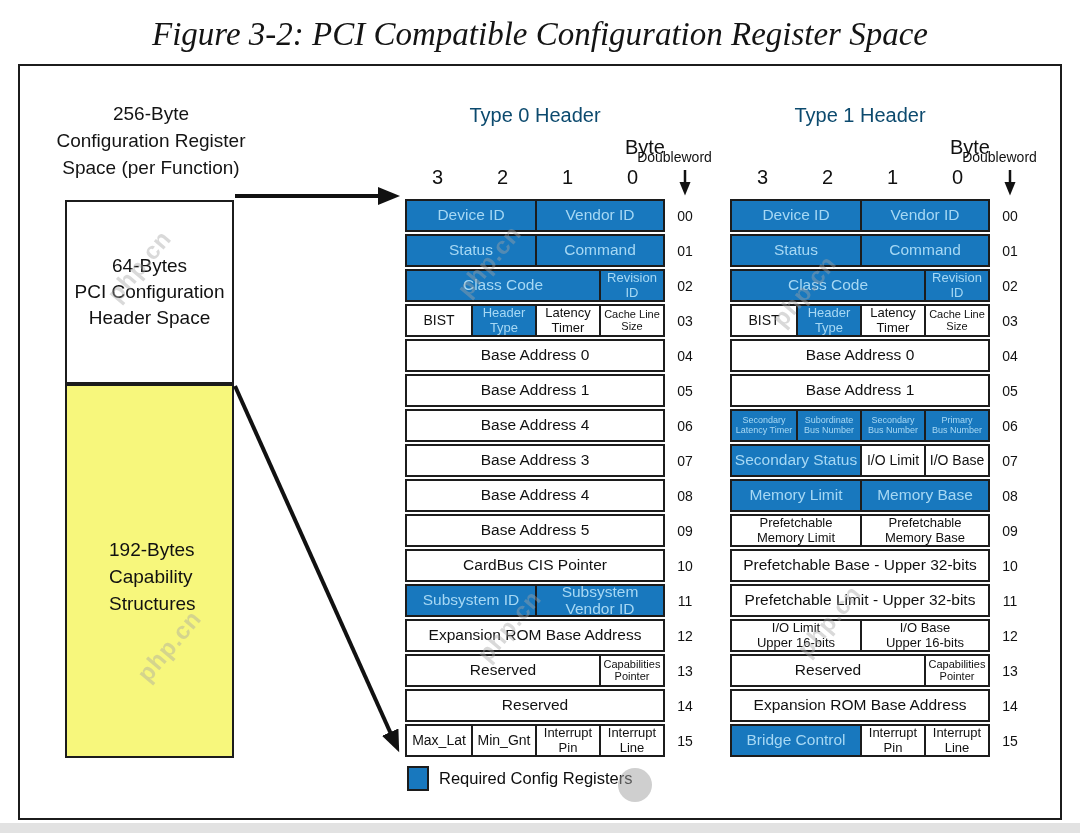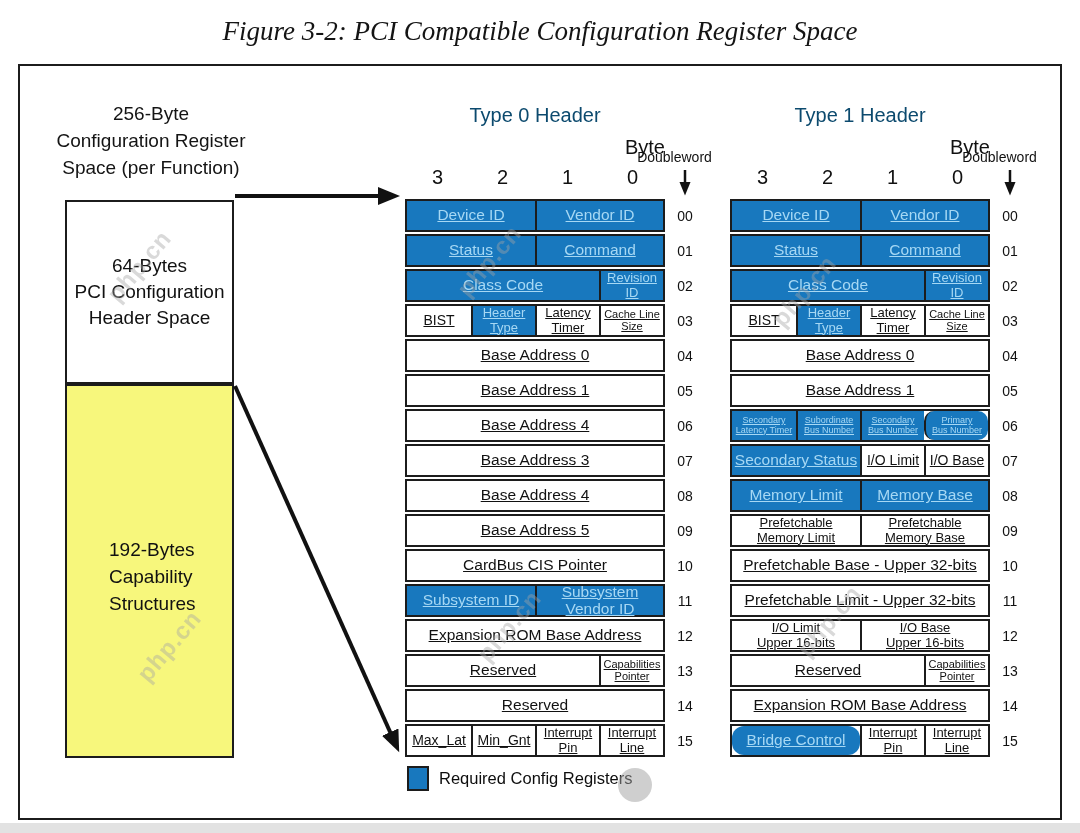--- a/index.html
+++ b/index.html
@@ -1,20 +1,20 @@
 <!DOCTYPE html>
 <html style="--blue: #1878be; --bluetext: #a6d8f4; --yellow: #f7f77c;"><head>
 <meta charset="utf-8">
 <style>
   html,body{margin:0;padding:0;background:#fff;}
   body{width:1080px;height:833px;position:relative;font-family:"Liberation Sans","DejaVu Sans",sans-serif;color:#111;overflow:hidden;}
   *{box-sizing:border-box;}
 
   .figure-title{position:absolute;left:0;top:16px;width:1080px;text-align:center;
-    font-family:"Liberation Serif","DejaVu Serif",serif;font-style:italic;font-size:27px;color:#141414;}
+    font-family:"Liberation Serif","DejaVu Serif",serif;font-style:italic;font-size:33px;color:#141414;}
 
   .frame{position:absolute;left:18px;top:64px;width:1044px;height:756px;border:2px solid #1c1c1c;background:#fff;}
 
   .bottom-strip{position:absolute;left:0;top:823px;width:1080px;height:10px;background:#e2e2e2;}
 
   
   .left-caption{position:absolute;left:0;top:34px;width:262px;text-align:center;
     font-size:19px;line-height:27px;white-space:pre-line;color:#141414;}
   .box64{position:absolute;left:45px;top:134px;width:169px;height:184px;border:2px solid #1c1c1c;background:#fff;
     display:flex;align-items:center;justify-content:center;text-align:center;font-size:19px;line-height:26px;white-space:pre-line;}
@@ -27,21 +27,21 @@
   .hdr1{left:710px;}
   .hdr-title{position:absolute;top:0;left:0;width:260px;text-align:center;font-size:20px;color:#0c4a6e;}
   .byte-lbl{position:absolute;top:32px;left:0;width:260px;text-align:right;font-size:20px;}
   .dw-lbl{position:absolute;top:45px;left:212px;width:115px;text-align:center;font-size:14px;}
   .byte-nums{position:absolute;top:62px;left:0;width:260px;display:flex;}
   .byte-nums span{flex:1;text-align:center;font-size:20px;}
 
   .table{position:absolute;top:95px;left:0;width:260px;}
   .row{display:flex;height:33px;margin-bottom:2px;border:2px solid #1c1c1c;background:#fff;}
   .cell{display:flex;align-items:center;justify-content:center;text-align:center;
-    font-size:15.5px;line-height:1.08;white-space:pre-line;padding:0 2px;color:#111;text-decoration:underline;}
+    font-size:15.5px;line-height:1.08;white-space:pre-line;padding:0 2px;color:#111;}
   .cell + .cell{border-left:2px solid #1c1c1c;}
   .cell.blue{background:var(--blue);color:var(--bluetext);}
   .cell.fs-m{font-size:13px;}
   .cell.fs-m2{font-size:14px;}
   .cell.fs-s{font-size:11px;}
   .cell.fs-xs{font-size:9px;}
 
   .dw-col{position:absolute;top:95px;left:250px;width:60px;text-align:center;font-size:14px;}
   .dw-col div{height:35px;line-height:34px;}
 
@@ -215,21 +215,21 @@
         <div class="row">
           <div class="cell" style="flex: 0 0 100%;">Base Address 1</div>
         </div>
         <div class="row">
           <div class="cell blue fs-xs" style="flex: 0 0 25%;">Secondary
 Latency Timer</div>
           <div class="cell blue fs-xs" style="flex: 0 0 25%;">Subordinate
 Bus Number</div>
           <div class="cell blue fs-xs" style="flex: 0 0 25%;">Secondary
 Bus Number</div>
-          <div class="cell blue fs-xs" style="flex: 0 0 25%; border-radius: 10px;">Primary
+          <div class="cell blue fs-xs" style="flex: 0 0 25%;">Primary
 Bus Number</div>
         </div>
         <div class="row">
           <div class="cell blue" style="flex: 0 0 50%;">Secondary Status</div>
           <div class="cell fs-m2" style="flex: 0 0 25%;">I/O Limit</div>
           <div class="cell fs-m2" style="flex: 0 0 25%;">I/O Base</div>
         </div>
         <div class="row">
           <div class="cell blue" style="flex: 0 0 50%;">Memory Limit</div>
           <div class="cell blue" style="flex: 0 0 50%;">Memory Base</div>
@@ -254,21 +254,21 @@
         </div>
         <div class="row">
           <div class="cell" style="flex: 0 0 75%;">Reserved</div>
           <div class="cell fs-s" style="flex: 0 0 25%;">Capabilities
 Pointer</div>
         </div>
         <div class="row">
           <div class="cell" style="flex: 0 0 100%;">Expansion ROM Base Address</div>
         </div>
         <div class="row">
-          <div class="cell blue" style="flex: 0 0 50%; border-radius: 12px;">Bridge Control</div>
+          <div class="cell blue" style="flex: 0 0 50%;">Bridge Control</div>
           <div class="cell fs-m" style="flex: 0 0 25%;">Interrupt
 Pin</div>
           <div class="cell fs-m" style="flex: 0 0 25%;">Interrupt
 Line</div>
         </div>
       </div>
     <div class="dw-col">
         <div>00</div>
         <div>01</div>
         <div>02</div>

